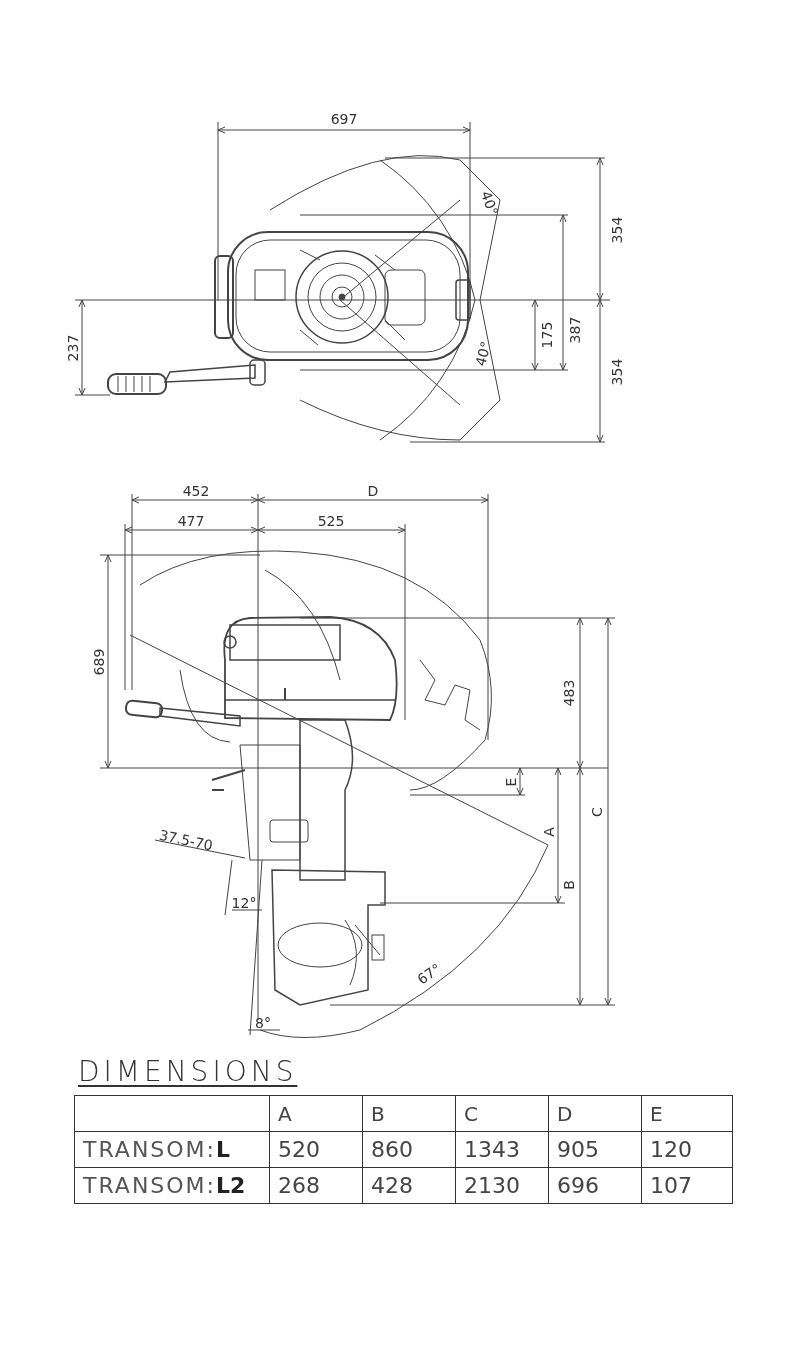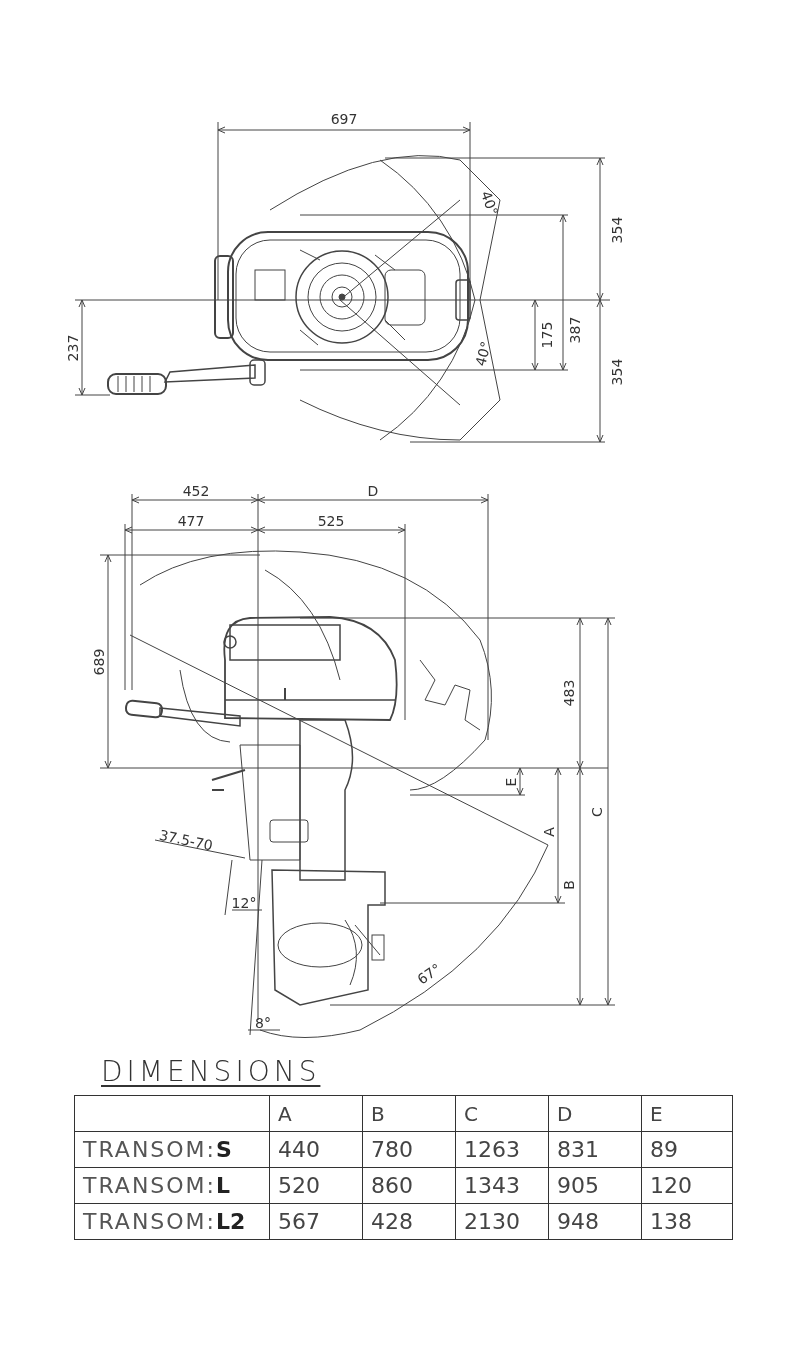--- a/index.html
+++ b/index.html
@@ -1,19 +1,19 @@
 <!DOCTYPE html>
 <html><head>
 <meta charset="utf-8">
 <style>
   html, body { margin:0; padding:0; background:#ffffff; }
   body { width:800px; height:1356px; position:relative; overflow:hidden; font-family:"DejaVu Sans", sans-serif; color:#222; }
   svg.drawing { position:absolute; left:0; top:0; }
   .dim-text { font-family:"DejaVu Sans", sans-serif; font-size:14px; fill:#333; }
-  .title { position:absolute; left:78px; top:1055px; font-family:"DejaVu Sans", sans-serif; font-size:28px; letter-spacing:4px; color:#333; text-decoration:underline; text-decoration-thickness:2px; text-underline-offset:4px; font-weight:300;margin-left:23px; }
+  .title { position:absolute; left:78px; top:1055px; font-family:"DejaVu Sans", sans-serif; font-size:28px; letter-spacing:4px; color:#333; text-decoration:underline; text-decoration-thickness:2px; text-underline-offset:4px; font-weight:300; }
   table.dims { position:absolute; left:74px; top:1095px; border-collapse:collapse; font-family:"DejaVu Sans", sans-serif; color:#444; }
   table.dims td, table.dims th { border:1.5px solid #333; height:35px; padding:0 8px; text-align:left; font-weight:normal; font-size:22px; }
   table.dims th { font-size:20px; }
   .rowlabel { font-size:18px; letter-spacing:2px; color:#555; }
   .rowlabel b { font-weight:bold; color:#222; letter-spacing:0; }
 </style>
 </head>
 <body>
 
 <svg class="drawing" width="800" height="1050" viewBox="0 0 800 1050">
@@ -164,37 +164,29 @@
   <tbody>
       <tr>
     <th style="width:178px"></th>
     <th style="width:76px">A</th>
     <th style="width:76px">B</th>
     <th style="width:76px">C</th>
     <th style="width:76px">D</th>
     <th style="width:74px">E</th>
   </tr>
   <tr>
-    <td class="rowlabel"><span>TRANSOM:</span><b>S</b></td>
-    <td>440</td>
-    <td>780</td>
-    <td>1263</td>
-    <td>831</td>
-    <td>89</td>
-  </tr>
-  <tr>
     <td class="rowlabel"><span>TRANSOM:</span><b>L</b></td>
     <td>520</td>
     <td>860</td>
     <td>1343</td>
     <td>905</td>
     <td>120</td>
   </tr>
   <tr>
     <td class="rowlabel"><span>TRANSOM:</span><b>L2</b></td>
-    <td>567</td>
+    <td>268</td>
     <td>428</td>
     <td>2130</td>
-    <td>948</td>
-    <td>138</td>
+    <td>696</td>
+    <td>107</td>
   </tr>
 </tbody>
   </table>
 
 </body></html>

